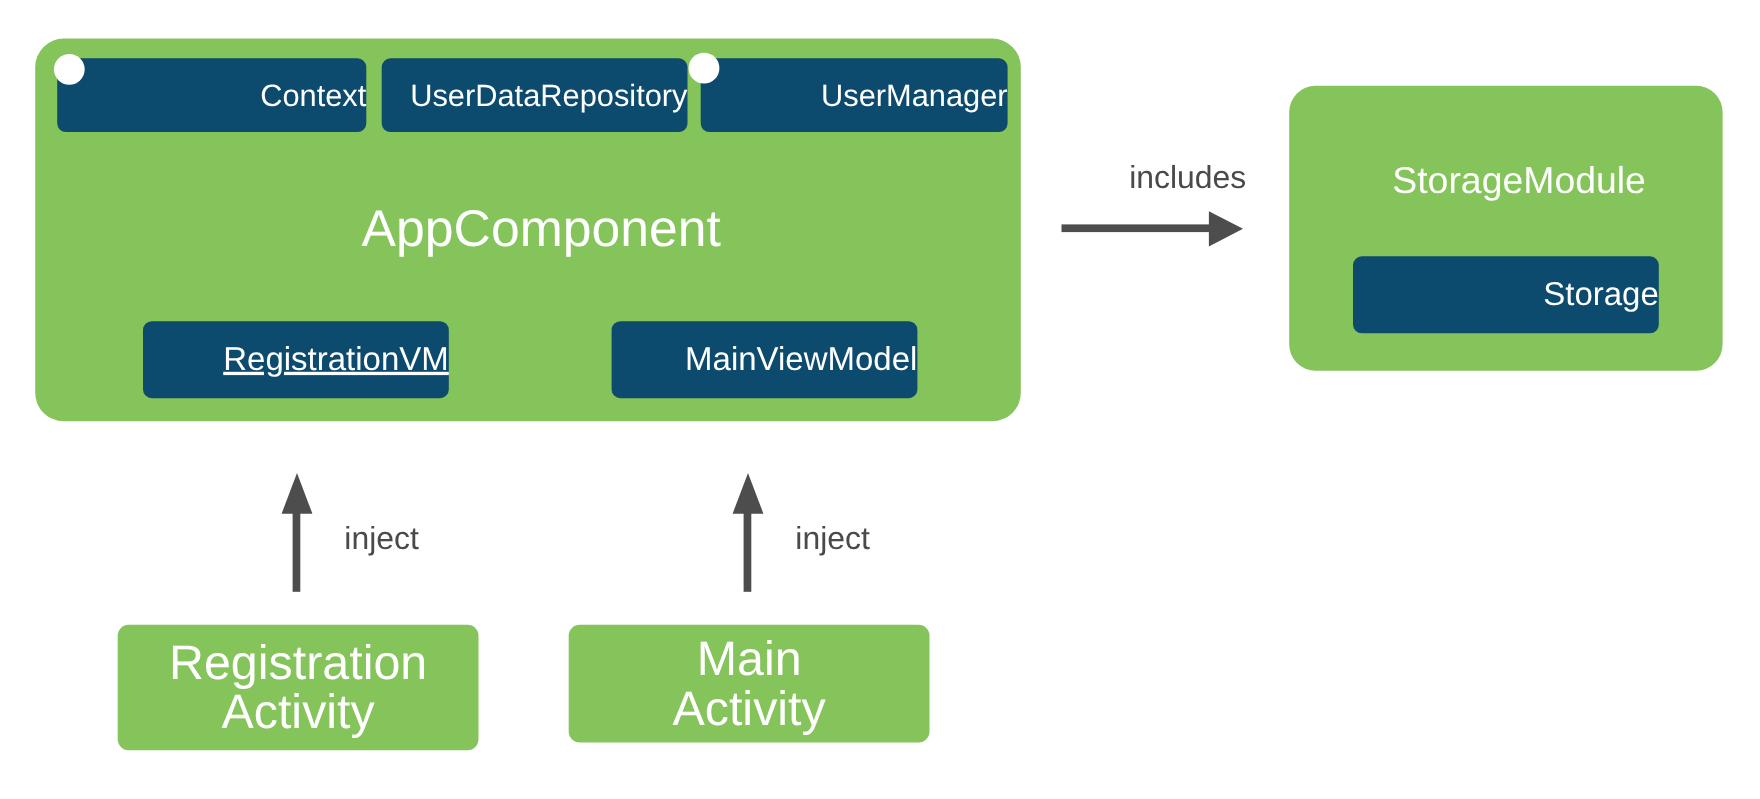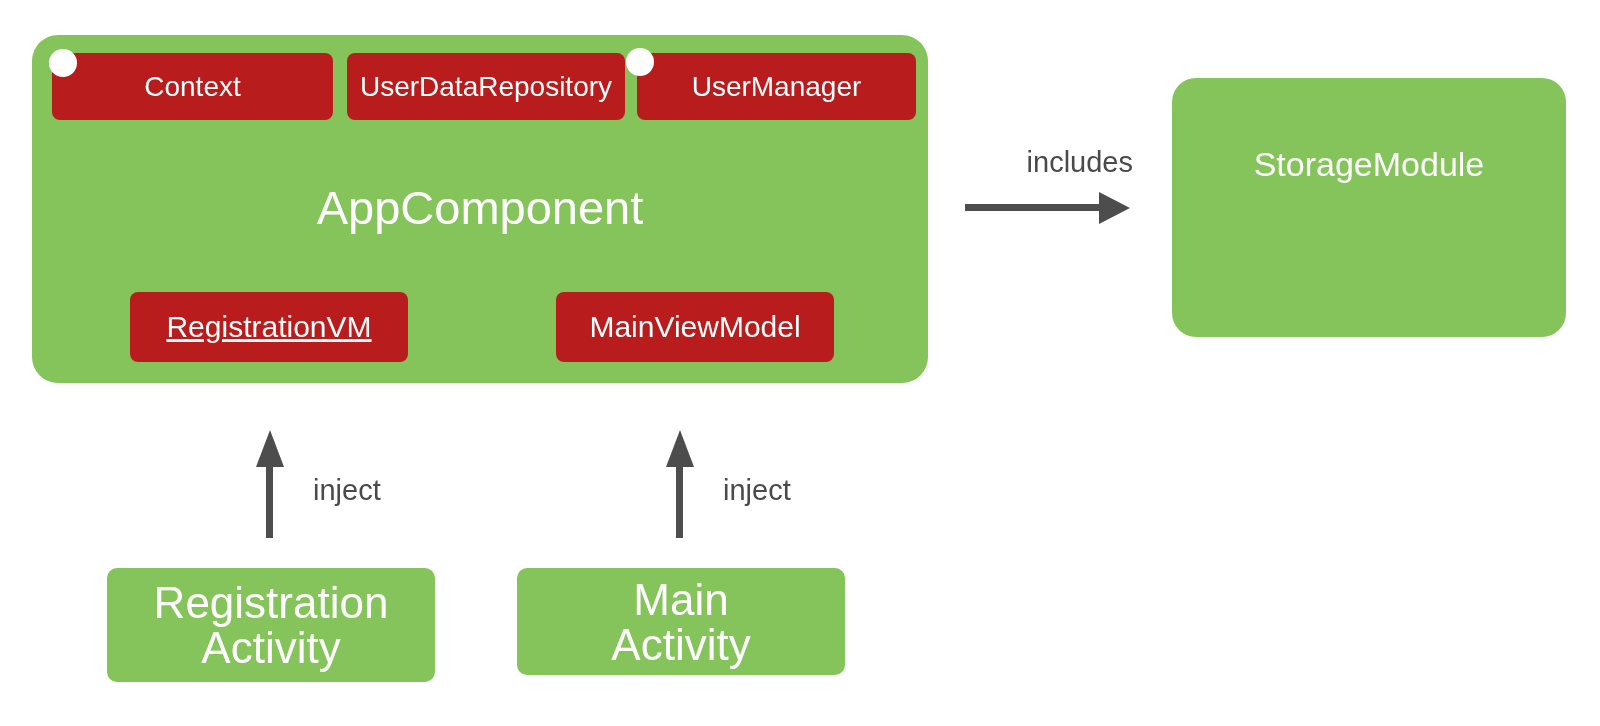--- a/index.html
+++ b/index.html
@@ -19,44 +19,44 @@
   
   .green-box {
     position: absolute;
     background: #85C45A;
     border-radius: 26px;
   }
 
   
   .chip {
     position: absolute;
-    background: #b91c1c;
+    background: #0c4a6e;
     border-radius: 8px;
     color: #ffffff;
     display: flex;
     align-items: center;
-    justify-content: center;
+    justify-content: flex-end;
     font-size: 28px;
     white-space: nowrap;
   }
   .chip.big { font-size: 30px; }
 
   
   .dot {
     position: absolute;
     width: 28px;
     height: 28px;
     border-radius: 50%;
     background: #ffffff;
     z-index: 3;
   }
 
   .component-title {
     position: absolute;
-    left: 0;
+    left: 12px;
     width: 100%;
     display: flex;
     align-items: center;
     justify-content: center;
     color: #ffffff;
     pointer-events: none;
   }
   .title-xl { font-size: 47px; }
   .title-lg { font-size: 34px; }
 
@@ -138,20 +138,23 @@
       <span>MainViewModel</span>
     </div>
   </div>
 
   <div class="edge-label" style="left:963px; top:146px; width:170px; text-align:right;">includes</div>
   <div class="arrow-line-h" style="left:965px; top:204px; width:137px;"></div>
   <div class="arrow-head-right" style="left:1099px; top:192px;"></div>
 
   <div class="green-box" style="left:1172px; top:78px; width:394px; height:259px; border-radius:24px;">
     <div class="component-title title-lg" style="top:66px; height:40px;">StorageModule</div>
+    <div class="chip big" style="left:58px; top:155px; width:278px; height:70px;">
+      <span>Storage</span>
+    </div>
   </div>
 
   <div class="arrow-head-up" style="left:256px; top:430px;"></div>
   <div class="arrow-line-v" style="left:266px; top:464px; height:74px;"></div>
   <div class="edge-label" style="left:313px; top:474px;">inject</div>
 
   <div class="arrow-head-up" style="left:666px; top:430px;"></div>
   <div class="arrow-line-v" style="left:676px; top:464px; height:74px;"></div>
   <div class="edge-label" style="left:723px; top:474px;">inject</div>
 

